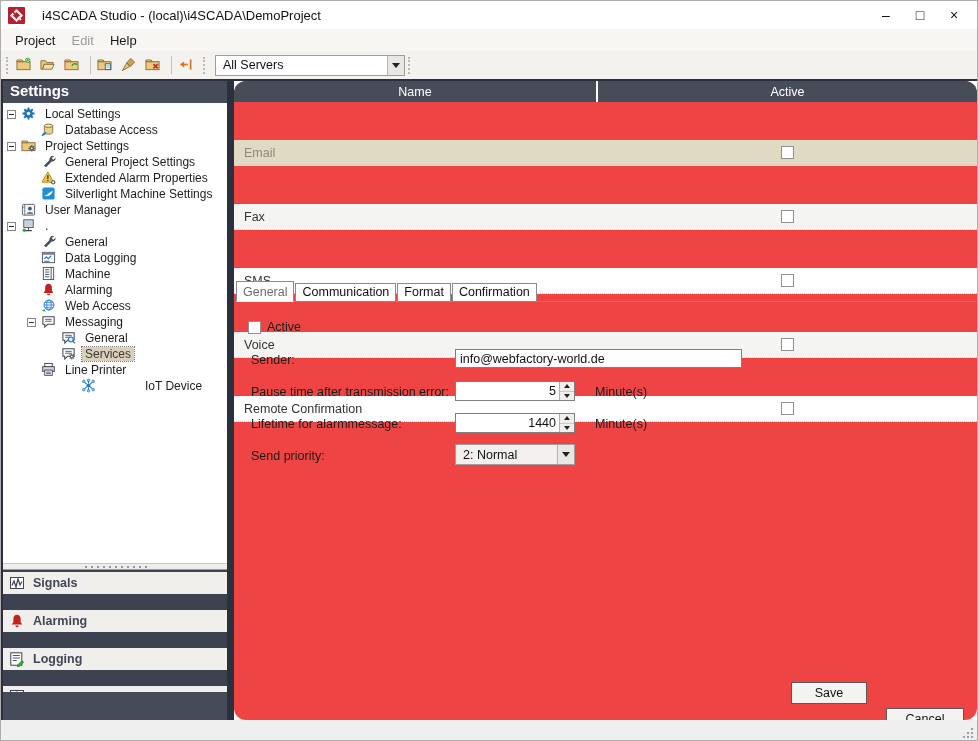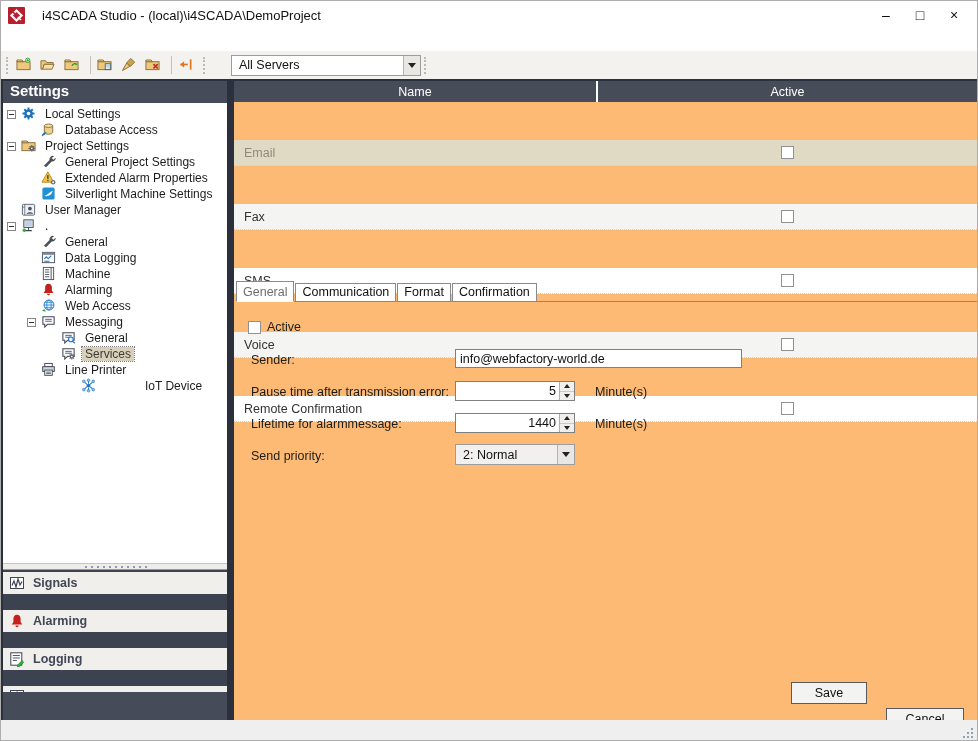--- a/index.html
+++ b/index.html
@@ -20,21 +20,21 @@
   .menu-item { font-size:13px; color:#1a1a1a; padding:2px 8px; }
   .menu-item.disabled { color:#9b9b9b; }
 
   
   .toolbar { position:absolute; left:0; top:50px; right:0; height:28px; background:#f4f2ee; display:flex; align-items:center; padding-left:2px; }
   .grip { width:5px; height:17px; border-left:2px dotted #bdbab4; margin:0 3px; }
   .tb-btn { width:24px; height:24px; display:flex; align-items:center; justify-content:center; }
   .tb-btn svg { width:18px; height:18px; }
   .tb-sep { width:1px; height:18px; background:#c6c2bb; margin:0 4px; }
   .combobox { display:flex; align-items:center; height:21px; background:#fff; border:1px solid #9d9d9d; }
-  .toolbar .combobox { width:190px; margin-left:20px; }
+  .toolbar .combobox { width:190px; margin-left:4px; }
   .combo-val { flex:1; font-size:12.5px; color:#111; padding-left:7px; white-space:nowrap; overflow:hidden; }
   .combo-btn { width:17px; height:100%; background:#e9e7e3; border-left:1px solid #b5b3ae; display:flex; align-items:center; justify-content:center; }
   .tri-down { width:0; height:0; border-left:4px solid transparent; border-right:4px solid transparent; border-top:5px solid #222; }
   .tri-up-s { width:0; height:0; border-left:3px solid transparent; border-right:3px solid transparent; border-bottom:4px solid #222; }
   .tri-down-s { width:0; height:0; border-left:3px solid transparent; border-right:3px solid transparent; border-top:4px solid #222; }
   .tb-text-btn { margin-left:12px; font-size:13px; color:#1a1a1a; padding:3px 8px; }
 
   
   .content { position:absolute; left:0; top:78px; right:0; height:643px; background:#fff; border-top:2px solid #2b303c; border-bottom:2px solid #2b303c; border-left:2px solid #2b303c; }
   .leftpanel { position:absolute; left:0; top:0; width:224px; height:639px; background:#fff; }
@@ -53,21 +53,21 @@
   .navstack { position:absolute; left:0; top:489px; width:100%; background:#3c4250; display:flex; flex-direction:column; gap:16px; padding-top:2px; }
   .nav-item { height:22px; background:#f1efeb; display:flex; align-items:center; padding-left:6px; }
   .nav-item.selected { background:#cfc6b1; }
   .nav-item .nav-icon { width:17px; height:17px; margin-right:7px; }
   .nav-item .nav-icon svg { width:16px; height:16px; }
   .nav-label { font-size:12.5px; font-weight:bold; color:#414756; }
   .nav-fill { position:absolute; left:0; top:611px; bottom:0; width:100%; background:#454b59; }
   .vdivider { position:absolute; left:224px; top:0; width:7px; height:639px; background:#2b303c; }
 
   
-  .main { position:absolute; left:231px; top:0; right:0; height:639px; background:#fdba74; overflow:hidden; }
+  .main { position:absolute; left:231px; top:0; right:0; height:639px; background:#ef4444; overflow:hidden;border-radius:12px; }
   .grid { position:absolute; left:0; top:0; right:0; }
   .grid-header { display:flex; height:21px; background:#474c59; color:#fff; font-size:12.5px; }
   .gh-cell { display:flex; align-items:center; justify-content:center; }
   .gh-name { width:364px; border-right:2px solid #fff; }
   .gh-active { flex:1; }
   .grid-row { display:flex; height:26px; border-bottom:1px dotted #d2d2d2; font-size:12.5px; color:#333; background:#fff;margin-top:38px; }
   .grid-row.alt { background:#f4f4f2; }
   .grid-row.selected { background:#e0d9c4; color:#8f8a79; }
   .gr-name { width:364px; display:flex; align-items:center; padding-left:10px; }
   .gr-active { flex:1; display:flex; align-items:center; justify-content:center; }
@@ -116,20 +116,25 @@
     </span>
     <span class="title-text">i4SCADA Studio - (local)\i4SCADA\DemoProject</span>
     <span class="title-spacer"></span>
     <span id="win-controls" style="display: flex;">
         <span class="win-btn">–</span>
         <span class="win-btn">□</span>
         <span class="win-btn">×</span>
       </span>
   </div>
 
+  <div class="menubar" id="menubar">
+      <span class="menu-item">Project</span>
+      <span class="menu-item disabled">Edit</span>
+      <span class="menu-item">Help</span>
+    </div>
 
   <div class="toolbar" id="toolbar">
       <span class="grip"></span>
       <span class="tb-btn">
         <span class="tree-icon" style="display: flex;">
           <svg viewBox="0 0 16 16">
             <rect x="1" y="5" width="14" height="8.5" fill="#eec97b" stroke="#8a6d3b"></rect>
             <path d="M1 5V3.2h5.5L8 5z" fill="#f4d992" stroke="#8a6d3b"></path>
             <circle cx="12.5" cy="3.5" r="2.3" fill="#fff" stroke="#2a9d2a"></circle>
             <path d="M12.5 2.2v2.6M11.2 3.5h2.6" stroke="#2a9d2a"></path>

